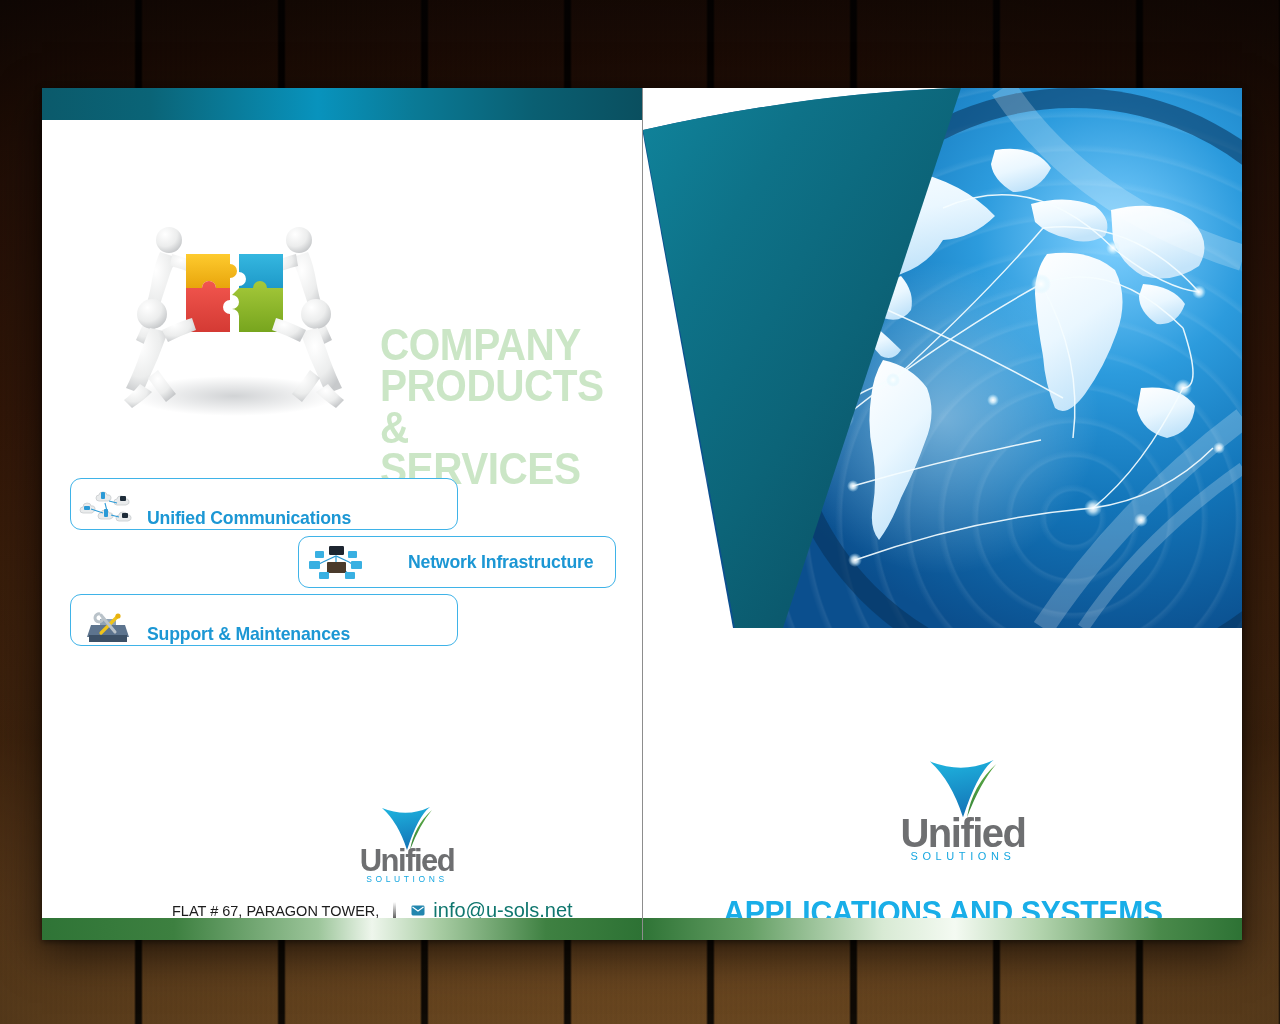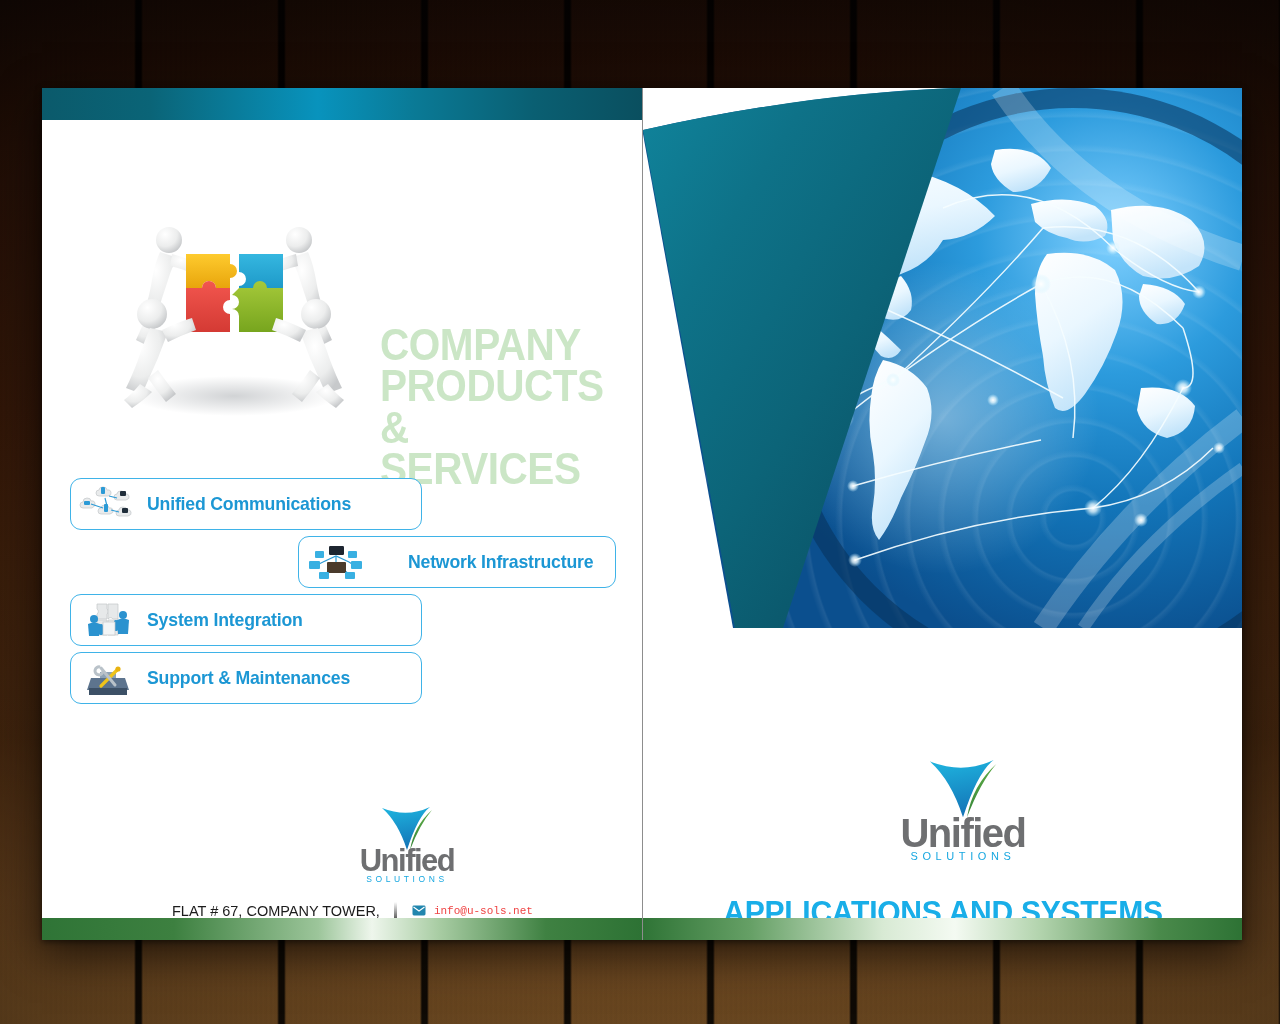--- a/index.html
+++ b/index.html
@@ -94,21 +94,21 @@
   }
   #heading span { display:block; }
 
   
   #services { position:absolute; left:0; top:390px; width:600px; }
   .svc {
     position:relative; height:52px; margin-bottom:6px;
     border:1.5px solid #3fb3e8; border-radius:11px; background:#fff;
     display:flex; align-items:center;
   }
-  .svc.left  { margin-left:28px;  width:352px; }
+  .svc.left  { margin-left:28px;  width:388px;align-items:flex-end; }
   .svc.right { margin-left:256px; width:318px;justify-content:center; }
   .svc-icon { width:62px; height:40px; flex:0 0 62px; margin-left:6px; }
   .svc-icon svg { width:100%; height:100%; display:block; }
   .svc-label {
     color:#1c97d4; font-weight:bold; font-size:19px; letter-spacing:-0.2px;
     font-family:"Liberation Sans Narrow","Liberation Sans", sans-serif;
     transform:scaleX(0.93); transform-origin:left center; white-space:nowrap;
   }
   .svc.left  .svc-label { margin-left:8px; }
   .svc.right .svc-label { margin-left:auto; margin-right:22px;
@@ -142,21 +142,21 @@
     color:#1c1c1c; padding-right:14px; white-space:nowrap;
   }
   #divider {
     width:3px; height:84px; margin-top:2px;
     background:linear-gradient(180deg,#ffffff 0%, #4a4a4a 22%, #1a1a1a 50%,
                                #4a4a4a 78%, #ffffff 100%);
   }
   #contact-list { padding-left:15px; }
   .contact-row {
     display:flex; align-items:center; height:21px;
-    font-size:11px; color:#ef4444; white-space:nowrap;font-family:Liberation Mono, monospace;
+    font-size:20px; color:#0f766e; white-space:nowrap;
   }
   .contact-row .ci { width:22px; flex:0 0 22px; display:flex;
                      align-items:center; justify-content:flex-start; }
   .contact-row .ci svg { display:block; }
 
   
   #globe-art {
     position:absolute; left:0; top:0; width:600px; height:540px; overflow:hidden;
   }
   #globe-bg {
@@ -328,42 +328,20 @@
               <rect x="14" y="30" width="10" height="7" rx="1" fill="#39b0e2"></rect>
               <rect x="40" y="30" width="10" height="7" rx="1" fill="#39b0e2"></rect>
               <rect x="43" y="9" width="9" height="7" rx="1" fill="#39b0e2"></rect>
               <rect x="10" y="9" width="9" height="7" rx="1" fill="#39b0e2"></rect>
             </g>
           </svg>
         </span>
         <span class="svc-label">Network Infrastructure</span>
       </div>
 
-      <div class="svc left">
-        <span class="svc-icon">
-          <svg viewBox="0 0 62 40">
-            <g fill="#e7e9ea" stroke="#c3c7c9" stroke-width="0.7">
-              <path d="M20 4 h10 v5 a3 3 0 0 1 0 5 v5 h-10 v-5 a3 3 0 0 0 0 -5 z"></path>
-              <path d="M31 4 h10 v15 h-5 a3 3 0 0 0 -5 0 z"></path>
-              <path d="M20 20 h10 v15 h-10 z"></path>
-              <path d="M31 20 h10 v15 h-10 z"></path>
-            </g>
-            <g fill="#2b92cf">
-              <circle cx="17" cy="19" r="4"></circle>
-              <path d="M11 24 q6 -3 12 0 l-1 12 h-10 z"></path>
-              <circle cx="46" cy="15" r="4"></circle>
-              <path d="M40 20 q6 -3 12 0 l-1 14 h-10 z"></path>
-              <rect x="22" y="24" width="4" height="11" rx="1.6"></rect>
-              <rect x="37" y="20" width="4" height="11" rx="1.6"></rect>
-            </g>
-            <rect x="26" y="22" width="12" height="13" fill="#f3f5f6" stroke="#c3c7c9" stroke-width="0.7"></rect>
-          </svg>
-        </span>
-        <span class="svc-label">System Integration</span>
-      </div>
 
 
       <div class="svc left">
         <span class="svc-icon">
           <svg viewBox="0 0 62 40">
             <path d="M14 20 h9 v-6 h16 v6 h9 l4 12 h-42 z" fill="#5d748e"></path>
             <path d="M12 30 h38 v7 h-38 z" fill="#3c5066"></path>
             <path d="M23 14 h16 v6 h-16 z" fill="#8fa3b6"></path>
             <g>
               <path d="M24 28 L40 12" stroke="#f0c419" stroke-width="3.2" stroke-linecap="round"></path>
@@ -391,21 +369,21 @@
         </defs>
         <path d="M8 4 Q33 14 56 3 Q44 12 33 46 Q24 18 8 4 Z" fill="url(#lgB)"></path>
         <path d="M58 6 Q46 20 36 46 Q40 22 58 6 Z" fill="url(#lgG)"></path>
       </svg>
       <div class="logo-word">Unified</div>
       <div class="logo-sub">SOLUTIONS</div>
     </div>
 
     <div id="contact">
       <div id="address">
-        <div>FLAT # 67, COMPANY TOWER,</div>
+        <div>FLAT # 67, PARAGON TOWER,</div>
         <div>P.O.BOX 8634,</div>
 
       </div>
       <div id="divider"></div>
       <div id="contact-list">
 
         <div class="contact-row">
           <span class="ci">
             <svg width="14" height="11" viewBox="0 0 14 11">
               <rect x="0.5" y="0.5" width="13" height="10" rx="1.4" fill="#2186ae"></rect>

